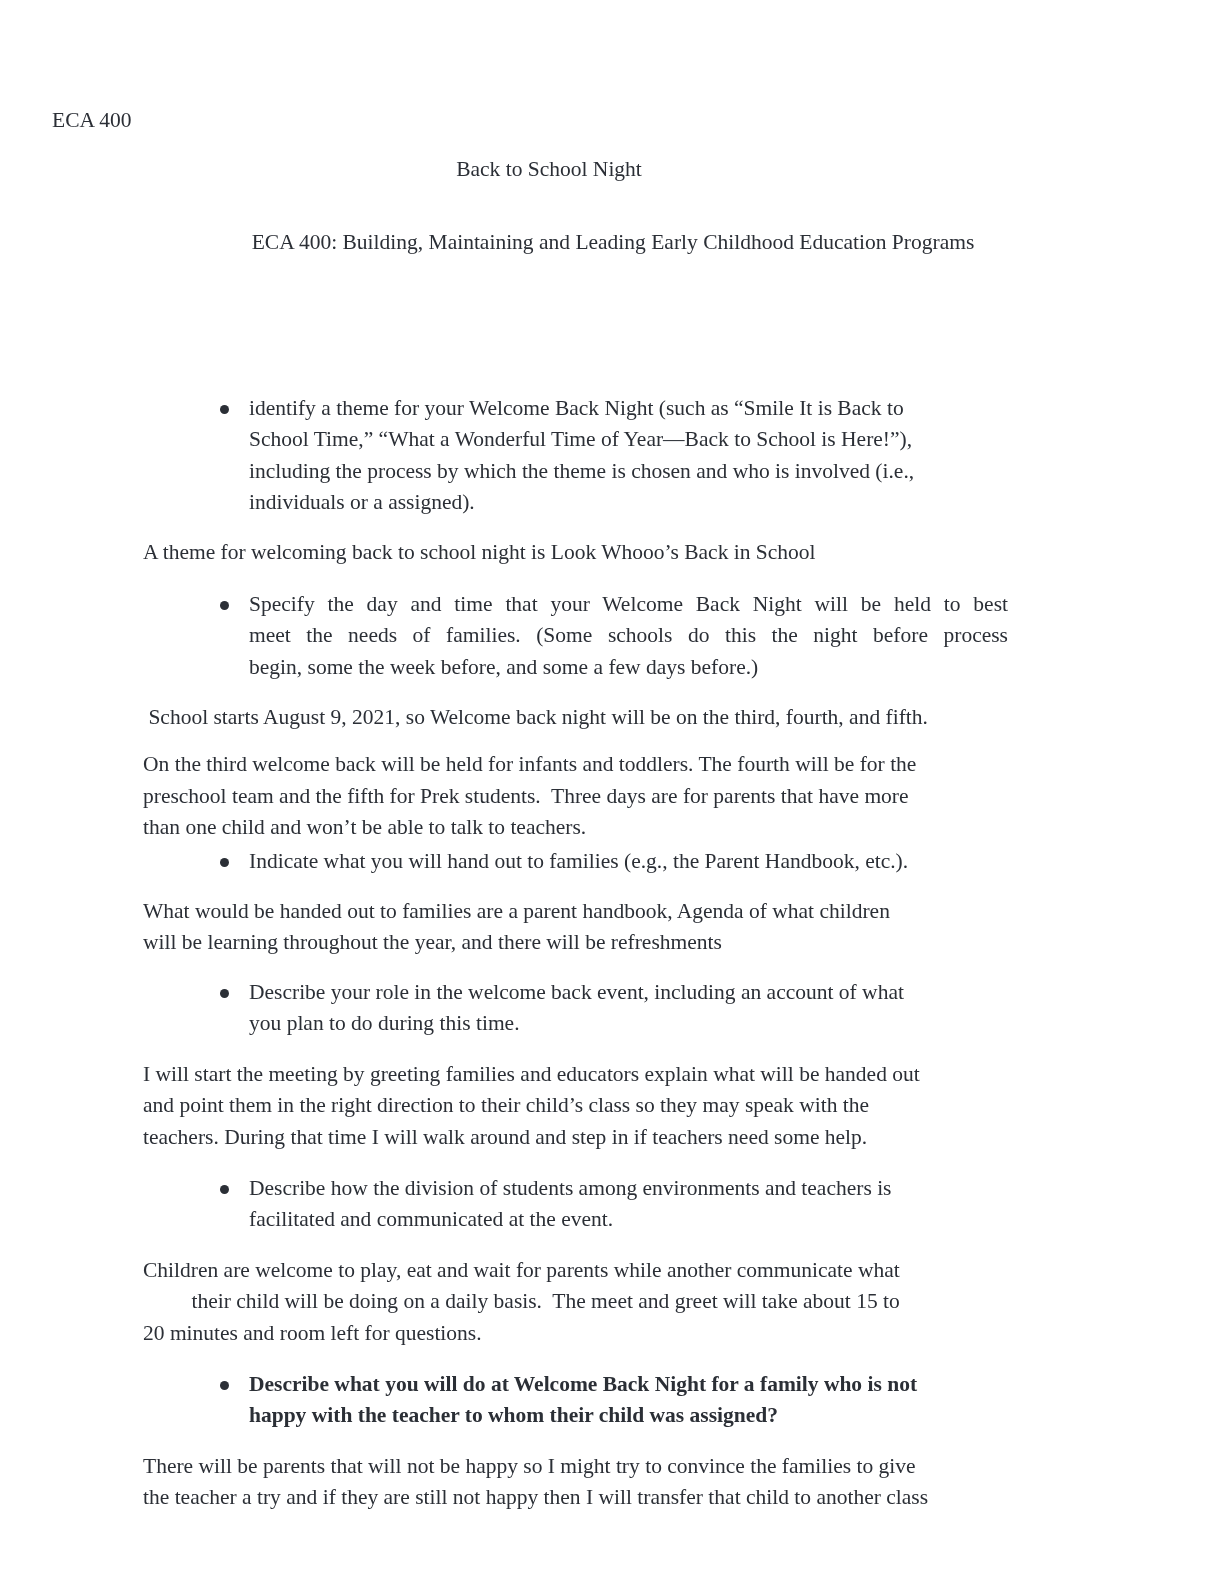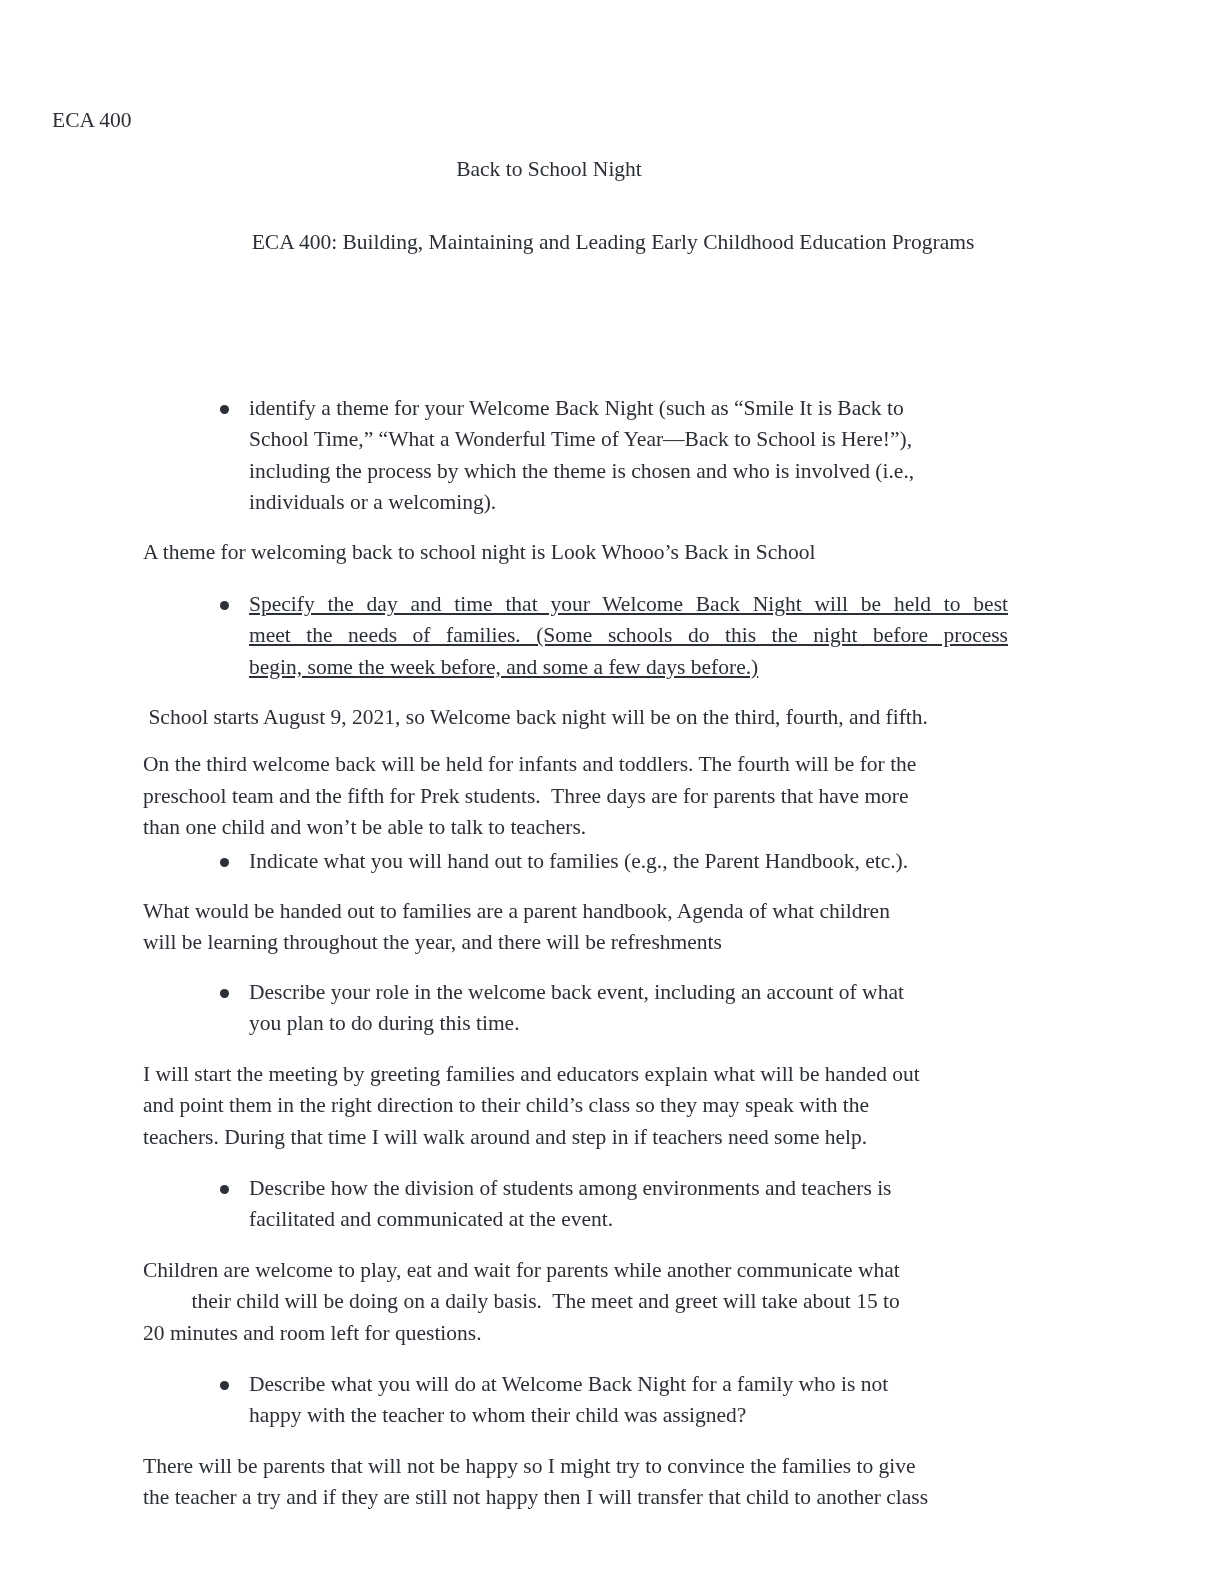--- a/index.html
+++ b/index.html
@@ -65,28 +65,28 @@
   <div class="abs subtitle">
     <span>ECA 400: Building, Maintaining and Leading Early Childhood Education Programs</span>
   </div>
 
   <div class="bullet" style="top:393px;">
     <span class="dot"></span>
     <div class="text">
       <div>identify a theme for your Welcome Back Night (such as “Smile It is Back to</div>
       <div>School Time,” “What a Wonderful Time of Year—Back to School is Here!”),</div>
       <div>including the process by which the theme is chosen and who is involved (i.e.,</div>
-      <div>individuals or a welcoming).</div>
+      <div>individuals or a assigned).</div>
     </div>
   </div>
   <div class="para" style="top:537px;">
     <div>A theme for welcoming back to school night is Look Whooo’s Back in School</div>
   </div>
 
-  <div class="bullet justify" style="top:589px;text-decoration:underline;">
+  <div class="bullet justify" style="top:589px;">
     <span class="dot"></span>
     <div class="text">
       <div class="j">Specify the day and time that your Welcome Back Night will be held to best</div>
       <div class="j">meet the needs of families. (Some schools do this the night before process</div>
       <div>begin, some the week before, and some a few days before.)</div>
     </div>
   </div>
   <div class="para" style="top:702px;">
     <div style="white-space:pre;"> School starts August 9, 2021, so Welcome back night will be on the third, fourth, and fifth.</div>
     <div style="white-space:pre;margin-top:16px;">On the third welcome back will be held for infants and toddlers. The fourth will be for the</div>
@@ -124,21 +124,21 @@
       <div>Describe how the division of students among environments and teachers is</div>
       <div>facilitated and communicated at the event.</div>
     </div>
   </div>
   <div class="para" style="top:1255px;">
     <div style="white-space:pre;">Children are welcome to play, eat and wait for parents while another communicate what</div>
     <div style="white-space:pre;text-align:right;">their child will be doing on a daily basis.  The meet and greet will take about 15 to</div>
     <div style="white-space:pre;">20 minutes and room left for questions.</div>
   </div>
 
-  <div class="bullet" style="top:1369px;">
+  <div class="bullet" style="top:1369px;font-weight:bold;">
     <span class="dot"></span>
     <div class="text">
       <div>Describe what you will do at Welcome Back Night for a family who is not</div>
       <div>happy with the teacher to whom their child was assigned?</div>
     </div>
   </div>
   <div class="para" style="top:1451px;">
     <div>There will be parents that will not be happy so I might try to convince the families to give</div>
     <div>the teacher a try and if they are still not happy then I will transfer that child to another class</div>
   </div>

